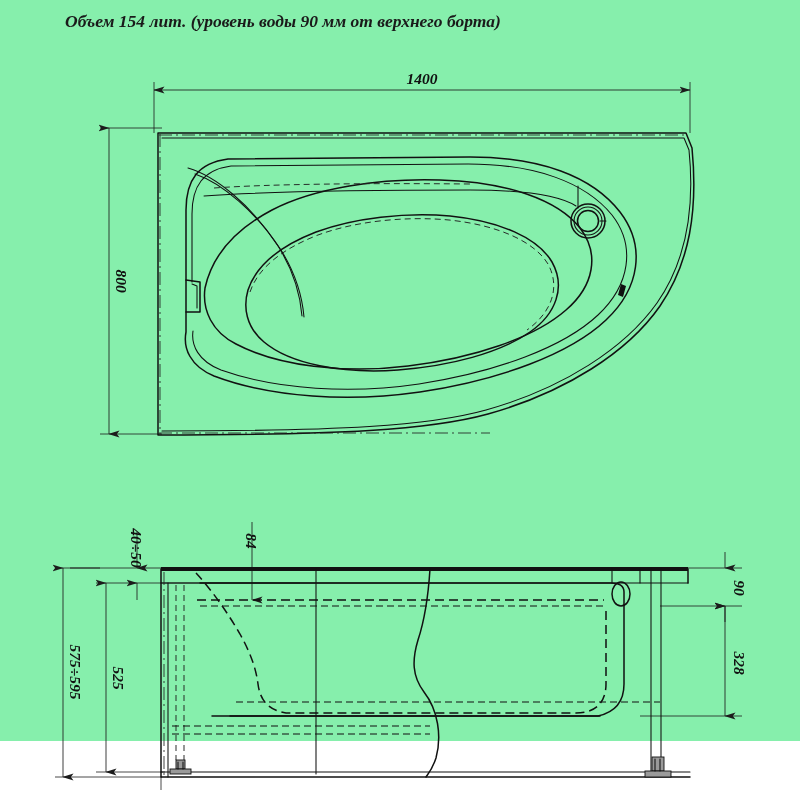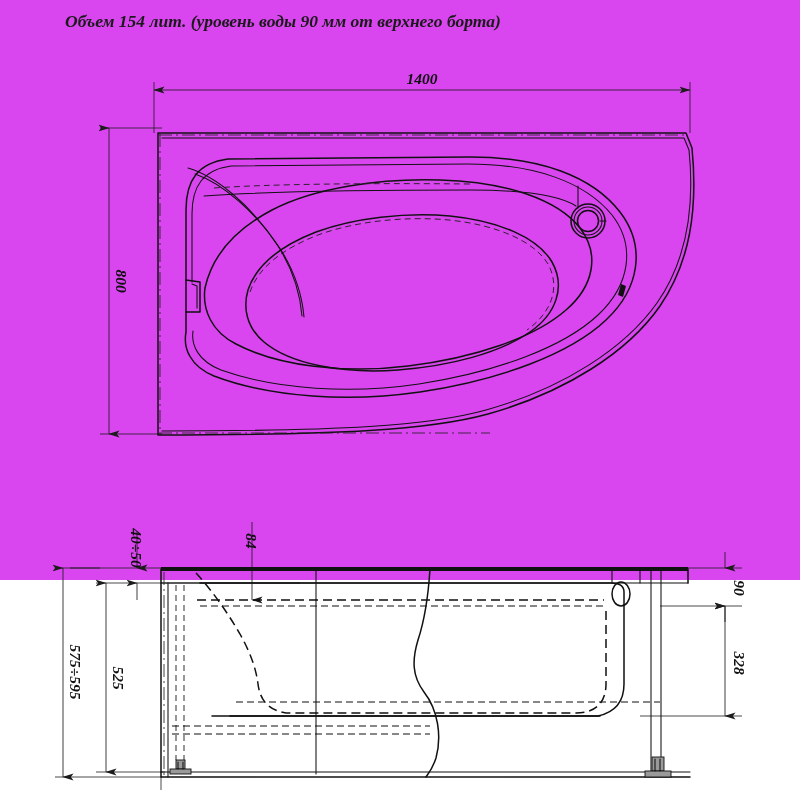--- a/index.html
+++ b/index.html
@@ -11,22 +11,22 @@
   body {
     width: 800px;
     height: 800px;
     font-family: "Liberation Serif", "DejaVu Serif", serif;
     position: relative;
     overflow: hidden;
   }
   #sheet {
     position: relative;
     width: 800px;
-    height: 580px;
-    background: #d946ef;
+    height: 741px;
+    background: #86efac;
   }
   #drawing-svg {
     position: absolute;
     left: 0;
     top: 0;
     width: 800px;
     height: 800px;
     display: block;
   }
   .title-text {

